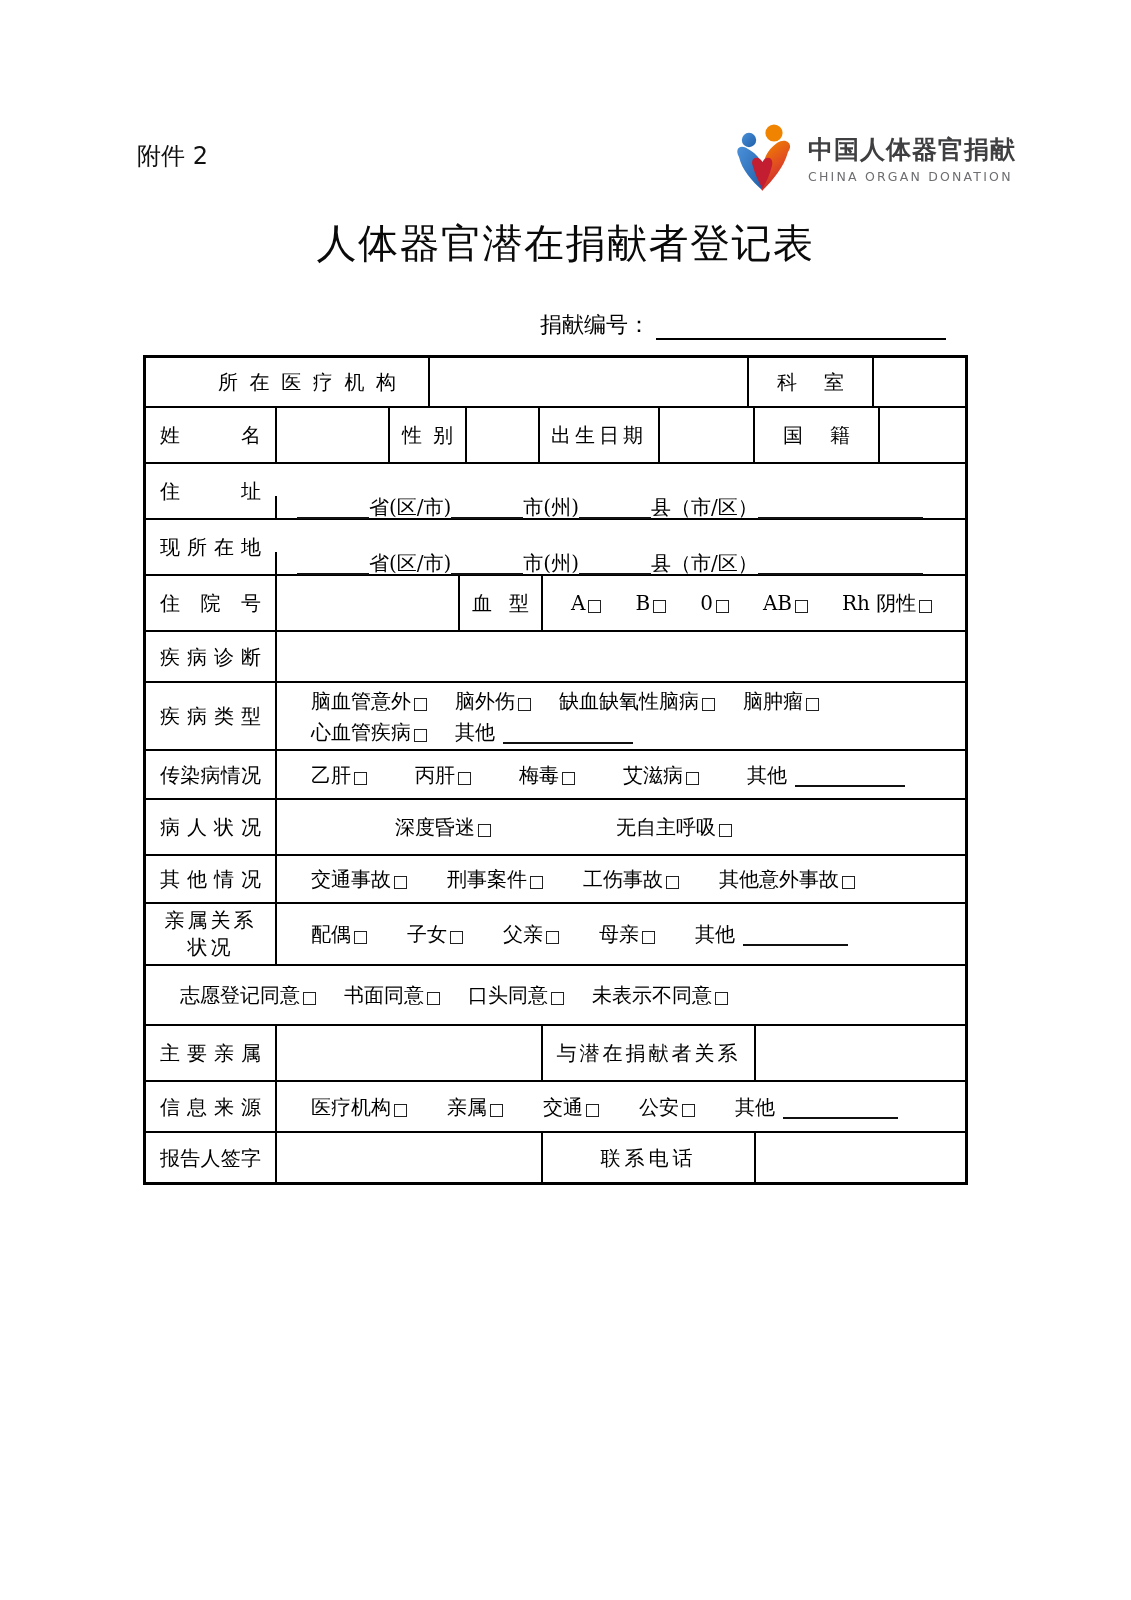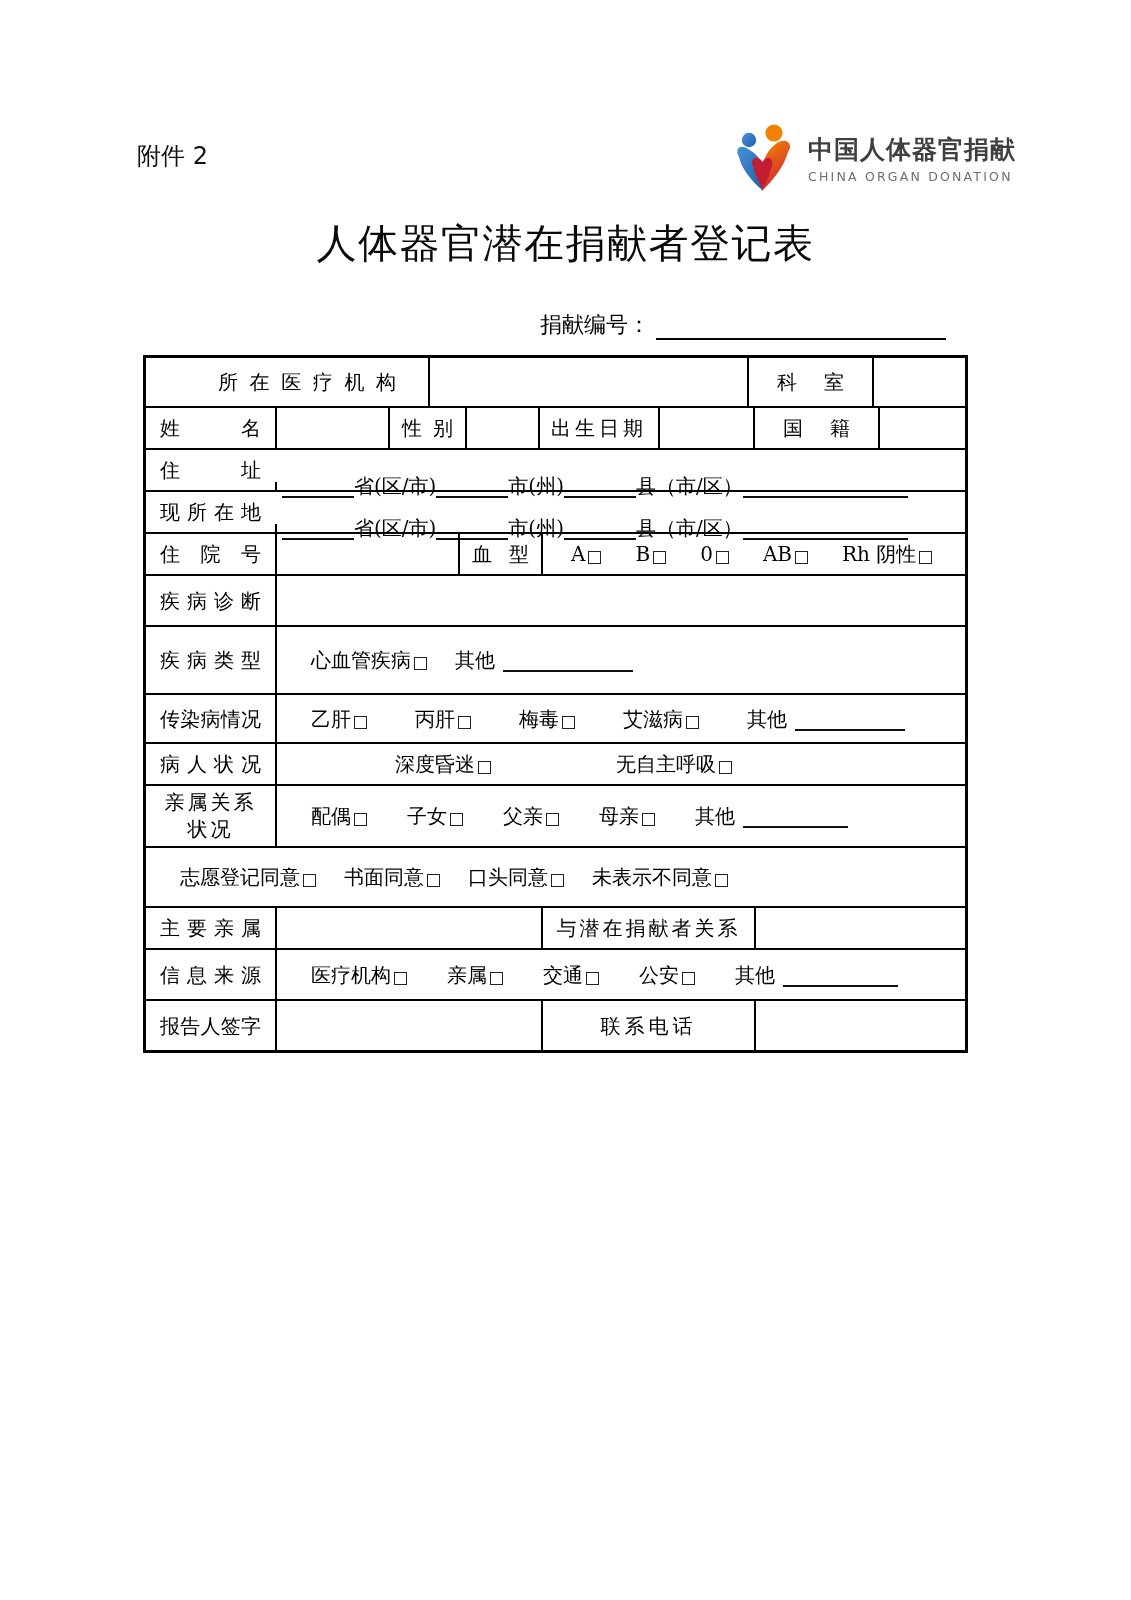--- a/index.html
+++ b/index.html
@@ -29,36 +29,36 @@
                           border-bottom:2.5px solid #000; margin-left:6px; }
 
   
   .tbl { position:absolute; left:143px; top:355px; width:825px; border:3px solid #000; background:#fff; }
   .row { display:flex; border-top:2px solid #000; }
   .row:first-child { border-top:none;margin-left:40px; }
   .cell { border-left:2px solid #000; display:flex; align-items:center; min-width:0; }
   .cell:first-child { border-left:none; }
   .grow { flex:1 1 auto; }
 
-  .r48{height:48px}.r49{height:49px}.r50{height:42px}.r51{height:51px}
+  .r48{height:48px}.r49{height:49px}.r50{height:56px}.r51{height:51px}
   .r59{height:59px}.r60{height:60px}.r62{height:62px}.r80{height:68px}
 
   .w129{flex:0 0 129px}.w242{flex:0 0 242px}.w113{flex:0 0 113px}.w77{flex:0 0 77px}
   .w73{flex:0 0 73px}.w120{flex:0 0 120px}.w95{flex:0 0 95px}.w125{flex:0 0 125px}
   .w145{flex:0 0 145px}.w183{flex:0 0 183px}.w83{flex:0 0 83px}.w266{flex:0 0 266px}
   .w213{flex:0 0 213px}
 
   .lab { display:block; width:100%; font-size:20px; line-height:1.3; }
   .just { text-align:justify; text-align-last:justify; padding:0 14px; }
   .pad32 { padding:0 32px; } .pad28 { padding:0 28px; } .pad12 { padding:0 12px; }
   .cent { text-align:center; letter-spacing:4px; }
   .multi { white-space:pre-line; text-align:center; letter-spacing:3px; line-height:1.35; }
 
   .content { padding-left:34px; }
-  .content.tight { padding-left:5px;margin-top:32px; }
+  .content.tight { padding-left:20px;margin-top:32px; }
   .opts { display:flex; align-items:flex-end; font-size:20px; }
   .g0 .opts, .opts.g0{ gap:0; }
   .g28{ gap:28px; } .g34{ gap:34px; } .g40{ gap:40px; } .g48{ gap:48px; } .g125{ gap:125px; }
   .opt { display:inline-flex; align-items:flex-end; white-space:nowrap; }
   .opt .olab { line-height:1.2; }
   .cb { display:inline-block; width:13px; height:13px; border:1.5px solid #222;
         margin:0 0 2px 3px; background:#fff; }
   .blank { display:inline-block; border-bottom:2px solid #111; height:16px; }
   .opt .olab + .blank { margin-left:8px; }
 
@@ -241,20 +241,38 @@
       <div class="cell grow"></div>
     </div>
 
     <div class="row r80">
       <div class="cell w129">
         <span class="lab just">疾病类型</span>
       </div>
       <div class="cell grow content twolines">
         <div class="opts g28">
             <span class="opt">
+              <span class="olab">脑血管意外</span>
+              <span class="cb"></span>
+            </span>
+            <span class="opt">
+              <span class="olab">脑外伤</span>
+              <span class="cb"></span>
+            </span>
+            <span class="opt">
+              <span class="olab">缺血缺氧性脑病</span>
+              <span class="cb"></span>
+            </span>
+            <span class="opt">
+              <span class="olab">脑肿瘤</span>
+              <span class="cb"></span>
+            </span>
+          </div>
+        <div class="opts g28">
+            <span class="opt">
               <span class="olab">心血管疾病</span>
               <span class="cb"></span>
             </span>
             <span class="opt">
               <span class="olab">其他</span>
               <span class="blank" style="width: 130px;"></span>
             </span>
           </div>
       </div>
     </div>
@@ -300,20 +318,45 @@
               <span class="cb"></span>
             </span>
             <span class="opt">
               <span class="olab">无自主呼吸</span>
               <span class="cb"></span>
             </span>
           </div>
       </div>
     </div>
 
+    <div class="row r48">
+      <div class="cell w129">
+        <span class="lab just">其他情况</span>
+      </div>
+      <div class="cell grow content">
+        <div class="opts g40">
+            <span class="opt">
+              <span class="olab">交通事故</span>
+              <span class="cb"></span>
+            </span>
+            <span class="opt">
+              <span class="olab">刑事案件</span>
+              <span class="cb"></span>
+            </span>
+            <span class="opt">
+              <span class="olab">工伤事故</span>
+              <span class="cb"></span>
+            </span>
+            <span class="opt">
+              <span class="olab">其他意外事故</span>
+              <span class="cb"></span>
+            </span>
+          </div>
+      </div>
+    </div>
 
     <div class="row r62">
       <div class="cell w129">
         <span class="lab multi">亲属关系
 状况</span>
       </div>
       <div class="cell grow content">
         <div class="opts g40">
             <span class="opt">
               <span class="olab">配偶</span>

